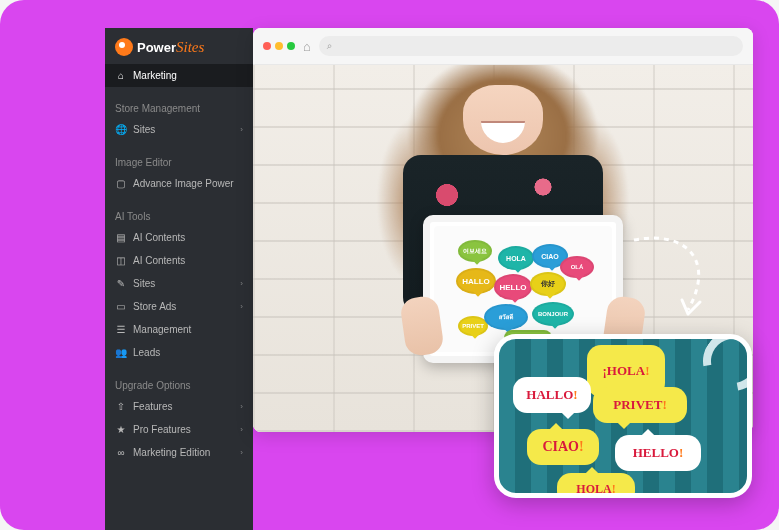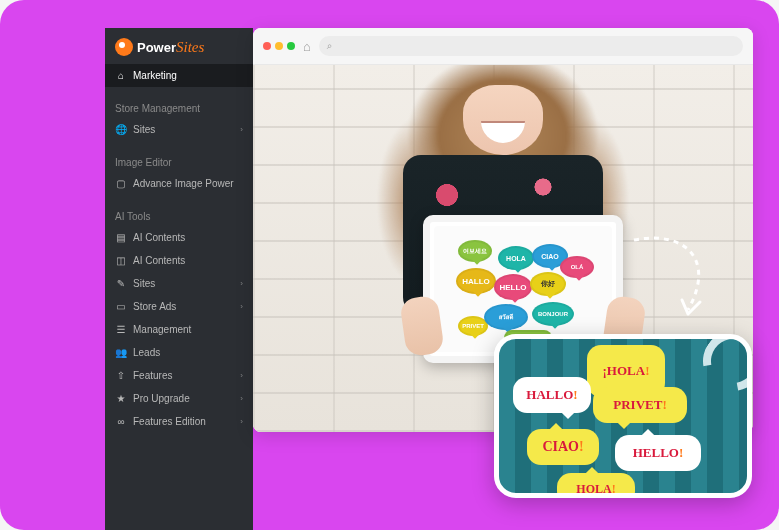--- a/index.html
+++ b/index.html
@@ -147,33 +147,34 @@
           <span class="chev">›</span>
         </div>
         <div class="menu-item">
           <span class="icon-slot">☰</span>
           <span>Management</span>
         </div>
         <div class="menu-item">
           <span class="icon-slot">👥</span>
           <span>Leads</span>
         </div>
+        <div class="section-header">Upgrade Options</div>
         <div class="menu-item">
           <span class="icon-slot">⇧</span>
           <span>Features</span>
           <span class="chev">›</span>
         </div>
         <div class="menu-item">
           <span class="icon-slot">★</span>
-          <span>Pro Upgrade</span>
+          <span>Pro Features</span>
           <span class="chev">›</span>
         </div>
         <div class="menu-item">
           <span class="icon-slot">∞</span>
-          <span>Features Edition</span>
+          <span>Marketing Edition</span>
           <span class="chev">›</span>
         </div>
       </div>
   </div>
 
   <div class="browser">
     <div class="browser-bar">
       <div class="dots">
         <span class="dot red"></span>
         <span class="dot yellow"></span>

